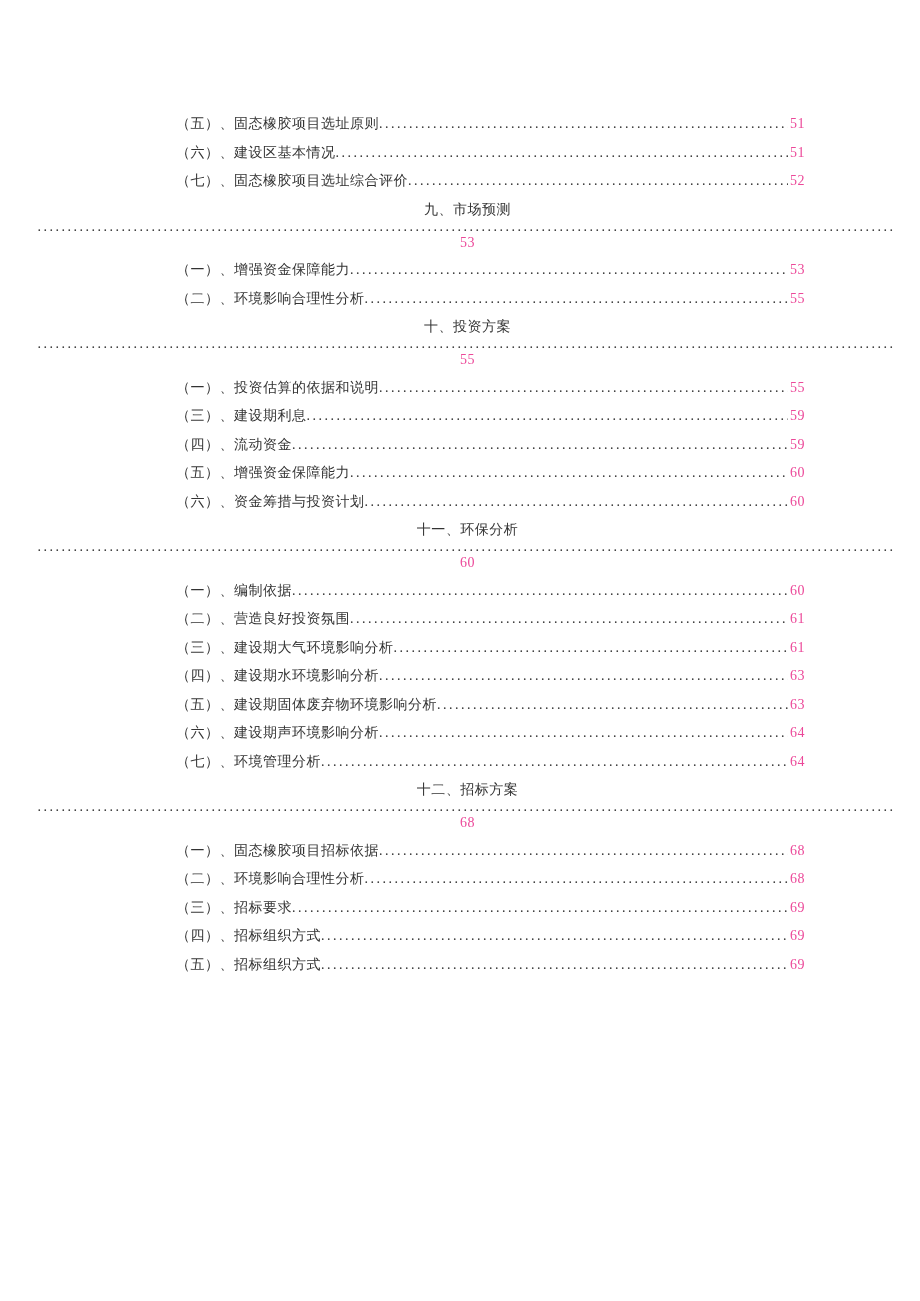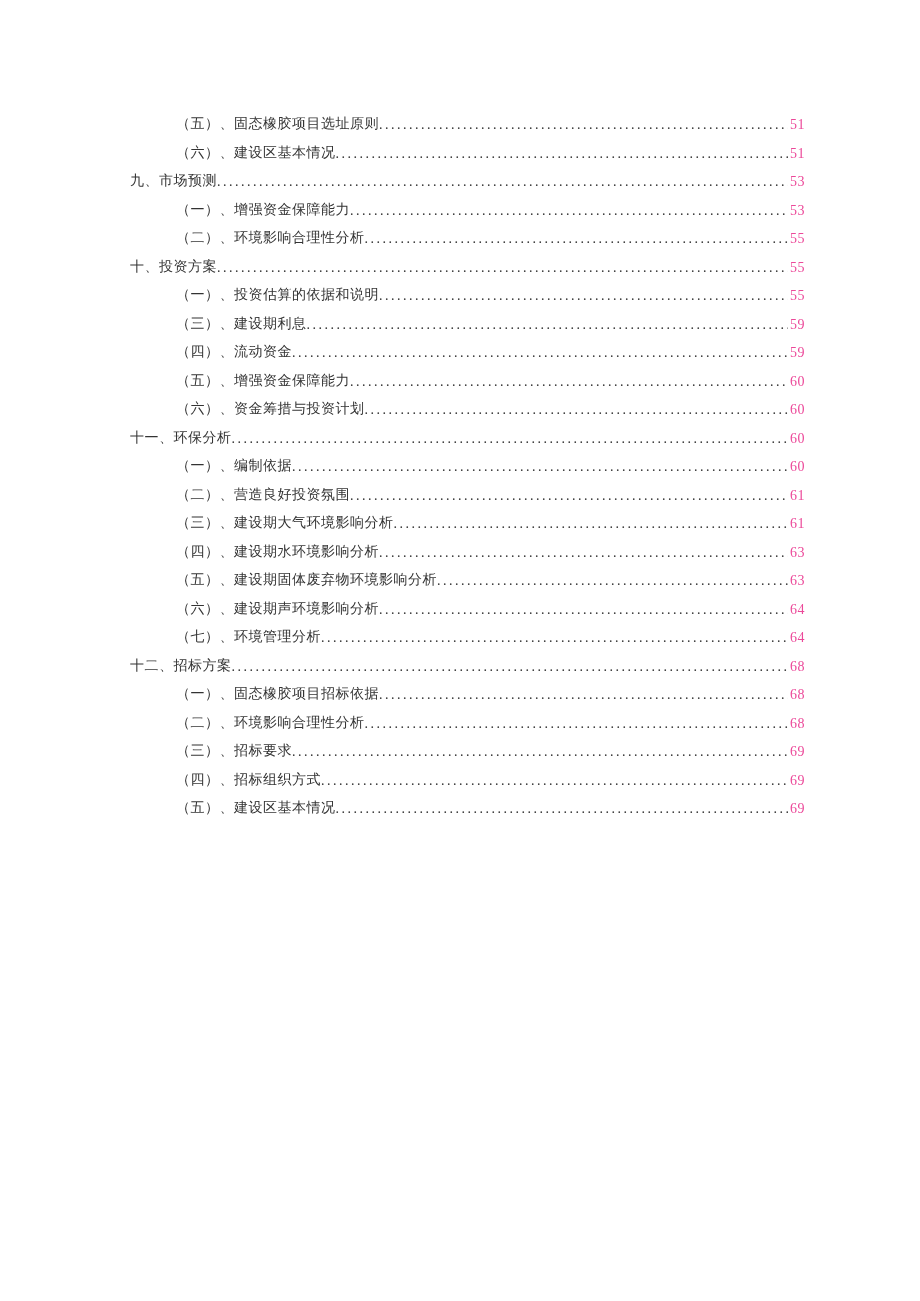--- a/index.html
+++ b/index.html
@@ -8,28 +8,29 @@
       background: #ffffff;
       font-family: "SimSun", "宋体", serif;
       width: 920px;
     }
     .page {
       padding: 115px 115px 0 115px;
       box-sizing: border-box;
     }
     .toc-line {
       display: flex;
-      align-items: flex-end;
+      align-items: center;
       font-size: 14px;
       color: #333333;
       margin-bottom: 10.5px;
       white-space: nowrap;
     }
     .toc-line.level1 {
       padding-left: 15px;
+      flex-direction: column;
     }
     .toc-line.level2 {
       padding-left: 61px;
     }
     .toc-label {
       flex: 0 0 auto;
       letter-spacing: 0.5px;
     }
     .toc-dots {
       flex: 1 1 auto;
@@ -54,20 +55,25 @@
   <div id="toc-container">
       <div class="toc-line level2">
         <span class="toc-label">（五）、固态橡胶项目选址原则</span>
         <span class="toc-dots"></span>
         <span class="toc-page">51</span>
       </div>
       <div class="toc-line level2">
         <span class="toc-label">（六）、建设区基本情况</span>
         <span class="toc-dots"></span>
         <span class="toc-page">51</span>
+      </div>
+      <div class="toc-line level2">
+        <span class="toc-label">（七）、固态橡胶项目选址综合评价</span>
+        <span class="toc-dots"></span>
+        <span class="toc-page">52</span>
       </div>
       <div class="toc-line level1">
         <span class="toc-label">九、市场预测</span>
         <span class="toc-dots"></span>
         <span class="toc-page">53</span>
       </div>
       <div class="toc-line level2">
         <span class="toc-label">（一）、增强资金保障能力</span>
         <span class="toc-dots"></span>
         <span class="toc-page">53</span>
@@ -166,18 +172,18 @@
         <span class="toc-label">（三）、招标要求</span>
         <span class="toc-dots"></span>
         <span class="toc-page">69</span>
       </div>
       <div class="toc-line level2">
         <span class="toc-label">（四）、招标组织方式</span>
         <span class="toc-dots"></span>
         <span class="toc-page">69</span>
       </div>
       <div class="toc-line level2">
-        <span class="toc-label">（五）、建设区基本情况</span>
+        <span class="toc-label">（五）、招标组织方式</span>
         <span class="toc-dots"></span>
         <span class="toc-page">69</span>
       </div>
     </div>
 </div>
 
 </body></html>

